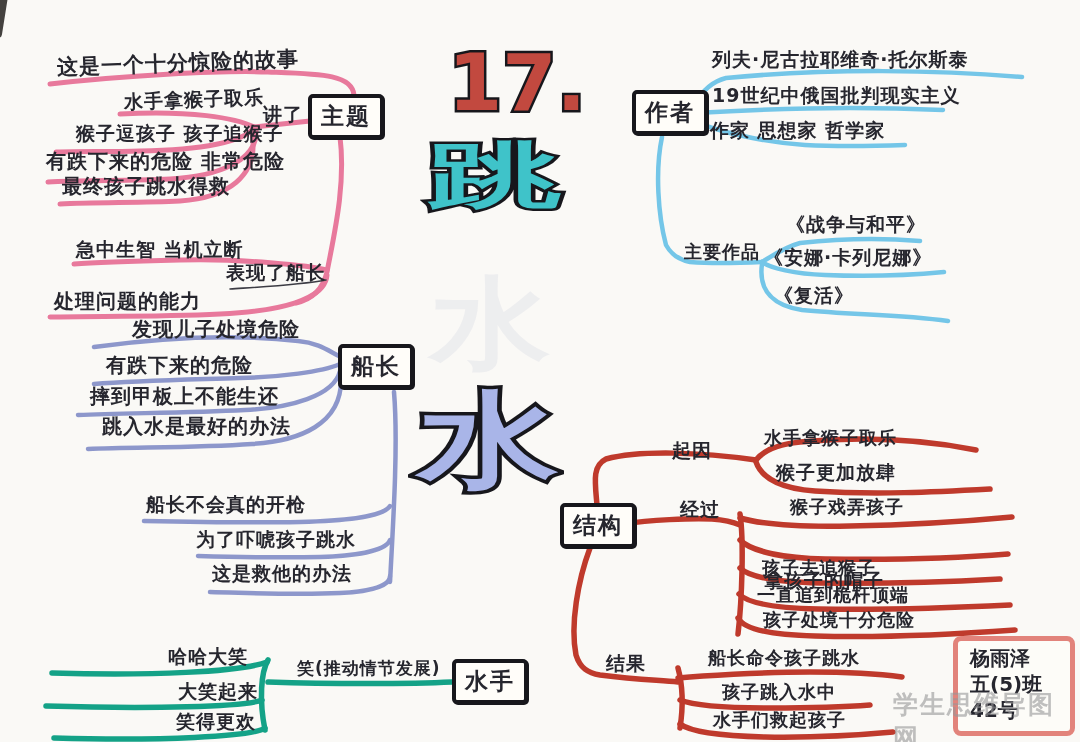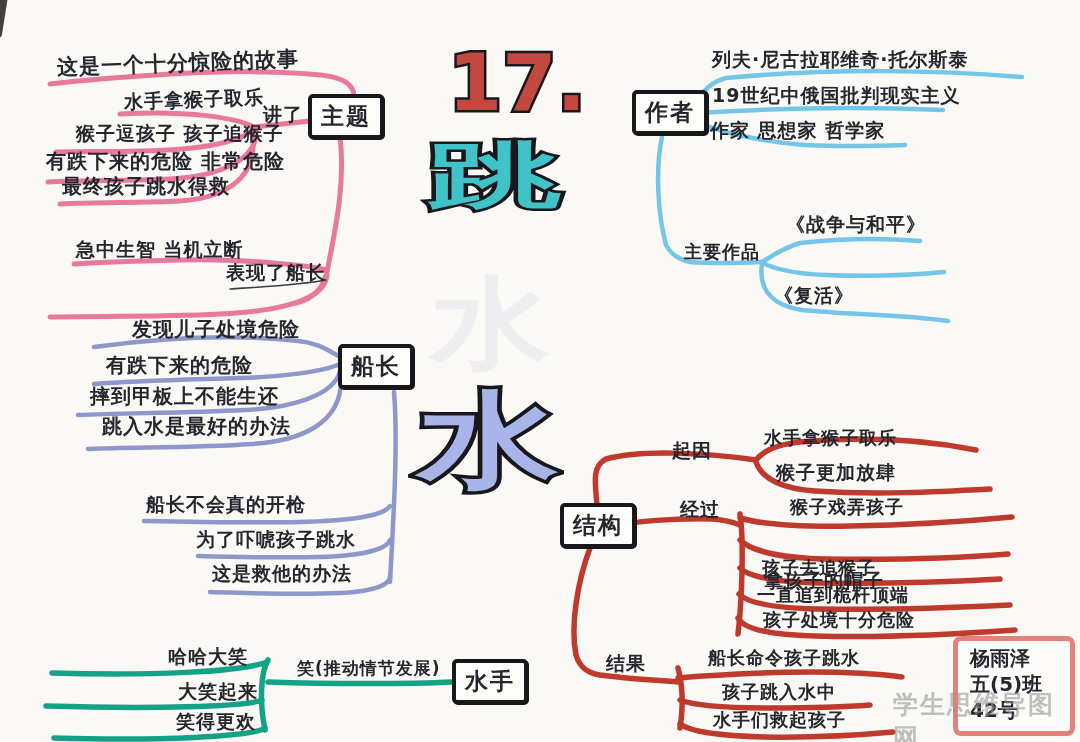--- a/index.html
+++ b/index.html
@@ -129,34 +129,36 @@
   <div class="nbox" style="left:452px;top:659px;">水手</div>
 
   <div class="lbl" style="left:57px;top:52px;font-size:21px;transform:rotate(-2deg);">这是一个十分惊险的故事</div>
   <div class="lbl" style="left:263px;top:104px;font-size:19px;">讲了</div>
   <div class="lbl" style="left:124px;top:89px;font-size:19px;transform:rotate(-2deg);">水手拿猴子取乐</div>
   <div class="lbl" style="left:60px;top:123px;font-size:19px;margin-left:16px;">猴子逗孩子 孩子追猴子</div>
   <div class="lbl" style="left:46px;top:150px;font-size:20px;">有跌下来的危险 非常危险</div>
   <div class="lbl" style="left:62px;top:175px;font-size:20px;">最终孩子跳水得救</div>
   <div class="lbl" style="left:76px;top:239px;font-size:19px;">急中生智 当机立断</div>
   <div class="lbl" style="left:226px;top:262px;font-size:19px;">表现了船长</div>
+  <div class="lbl" style="left:54px;top:290px;font-size:20px;">处理问题的能力</div>
 
   <div class="lbl" style="left:106px;top:354px;font-size:20px;">有跌下来的危险</div>
   <div class="lbl" style="left:132px;top:318px;font-size:20px;">发现儿子处境危险</div>
   <div class="lbl" style="left:90px;top:385px;font-size:20px;">摔到甲板上不能生还</div>
   <div class="lbl" style="left:102px;top:415px;font-size:20px;">跳入水是最好的办法</div>
   <div class="lbl" style="left:146px;top:494px;font-size:19px;">船长不会真的开枪</div>
   <div class="lbl" style="left:196px;top:529px;font-size:19px;">为了吓唬孩子跳水</div>
   <div class="lbl" style="left:212px;top:563px;font-size:19px;">这是救他的办法</div>
 
   <div class="lbl" style="left:712px;top:49px;font-size:19px;">列夫·尼古拉耶维奇·托尔斯泰</div>
   <div class="lbl" style="left:712px;top:85px;font-size:19px;">19世纪中俄国批判现实主义</div>
   <div class="lbl" style="left:710px;top:120px;font-size:19px;">作家  思想家  哲学家</div>
   <div class="lbl" style="left:684px;top:242px;font-size:18px;">主要作品</div>
   <div class="lbl" style="left:786px;top:214px;font-size:19px;">《战争与和平》</div>
+  <div class="lbl" style="left:764px;top:247px;font-size:19px;">《安娜·卡列尼娜》</div>
   <div class="lbl" style="left:774px;top:285px;font-size:19px;">《复活》</div>
 
   <div class="lbl" style="left:672px;top:440px;font-size:19px;">起因</div>
   <div class="lbl" style="left:764px;top:428px;font-size:18px;">水手拿猴子取乐</div>
   <div class="lbl" style="left:776px;top:462px;font-size:19px;">猴子更加放肆</div>
   <div class="lbl" style="left:680px;top:499px;font-size:19px;">经过</div>
   <div class="lbl" style="left:790px;top:497px;font-size:18px;">猴子戏弄孩子</div>
   <div class="lbl" style="left:764px;top:530px;font-size:19px;margin-top:40px;">拿孩子的帽子</div>
   <div class="lbl" style="left:762px;top:558px;font-size:18px;">孩子去追猴子</div>
   <div class="lbl" style="left:757px;top:585px;font-size:18px;">一直追到桅杆顶端</div>

